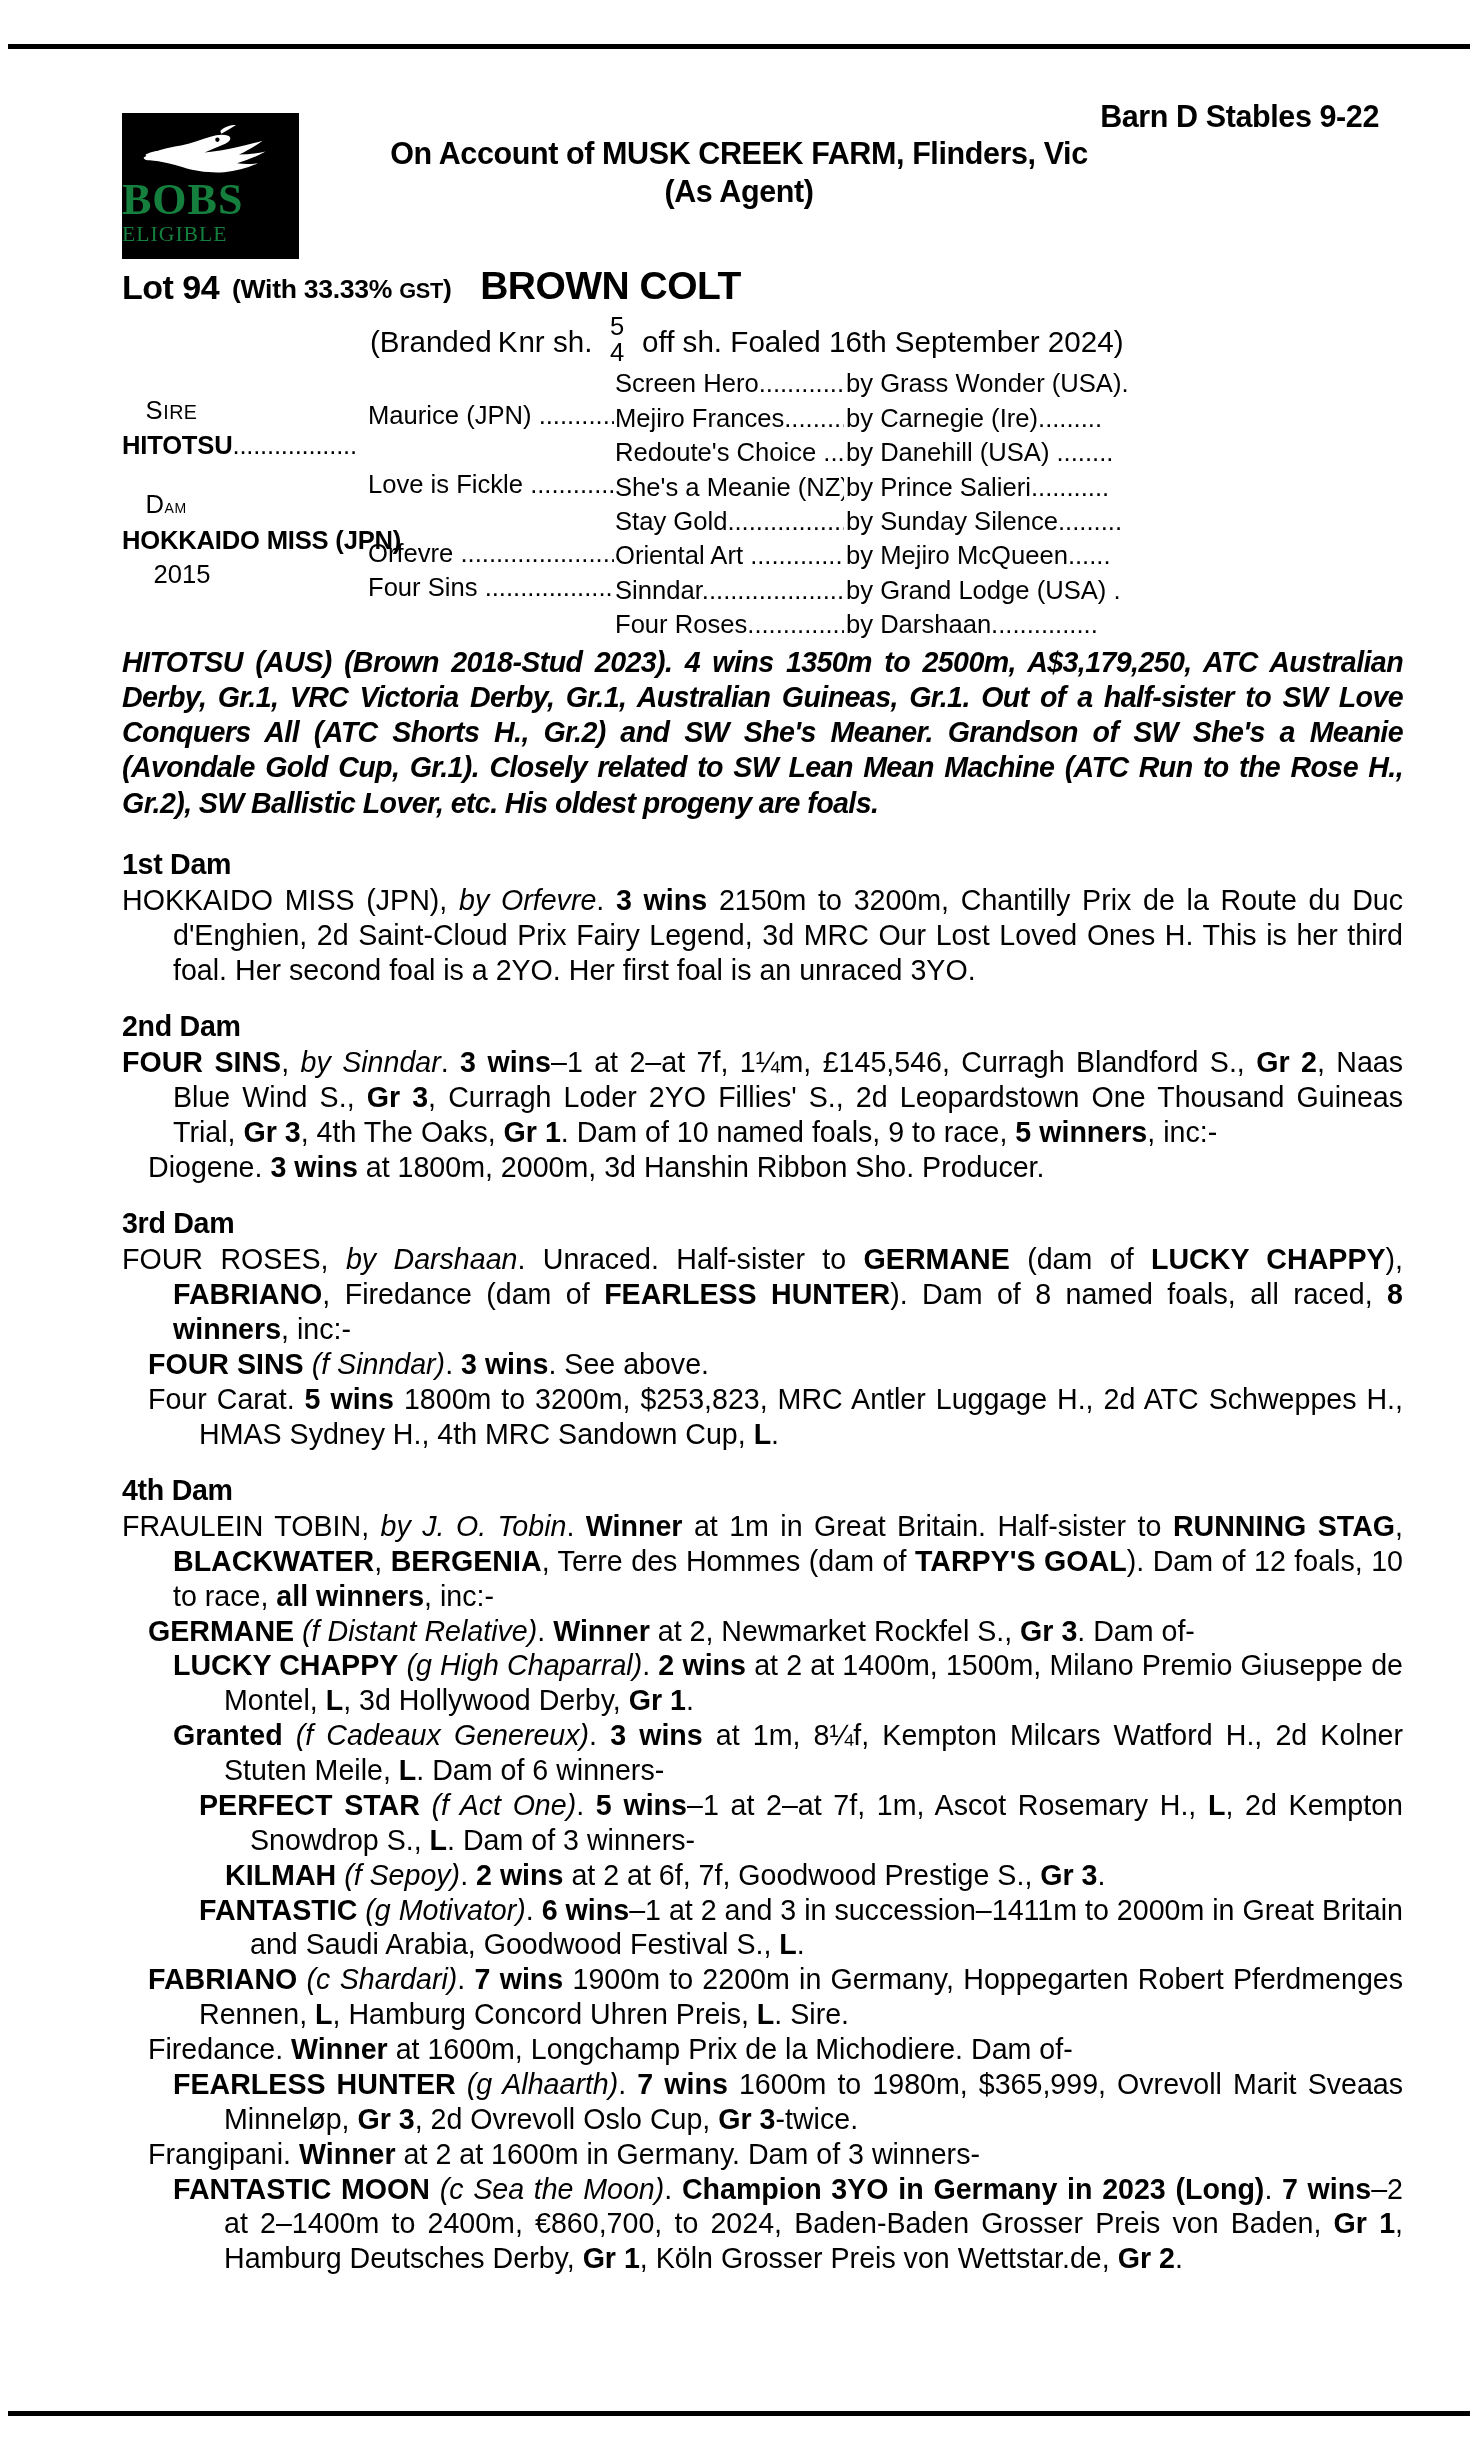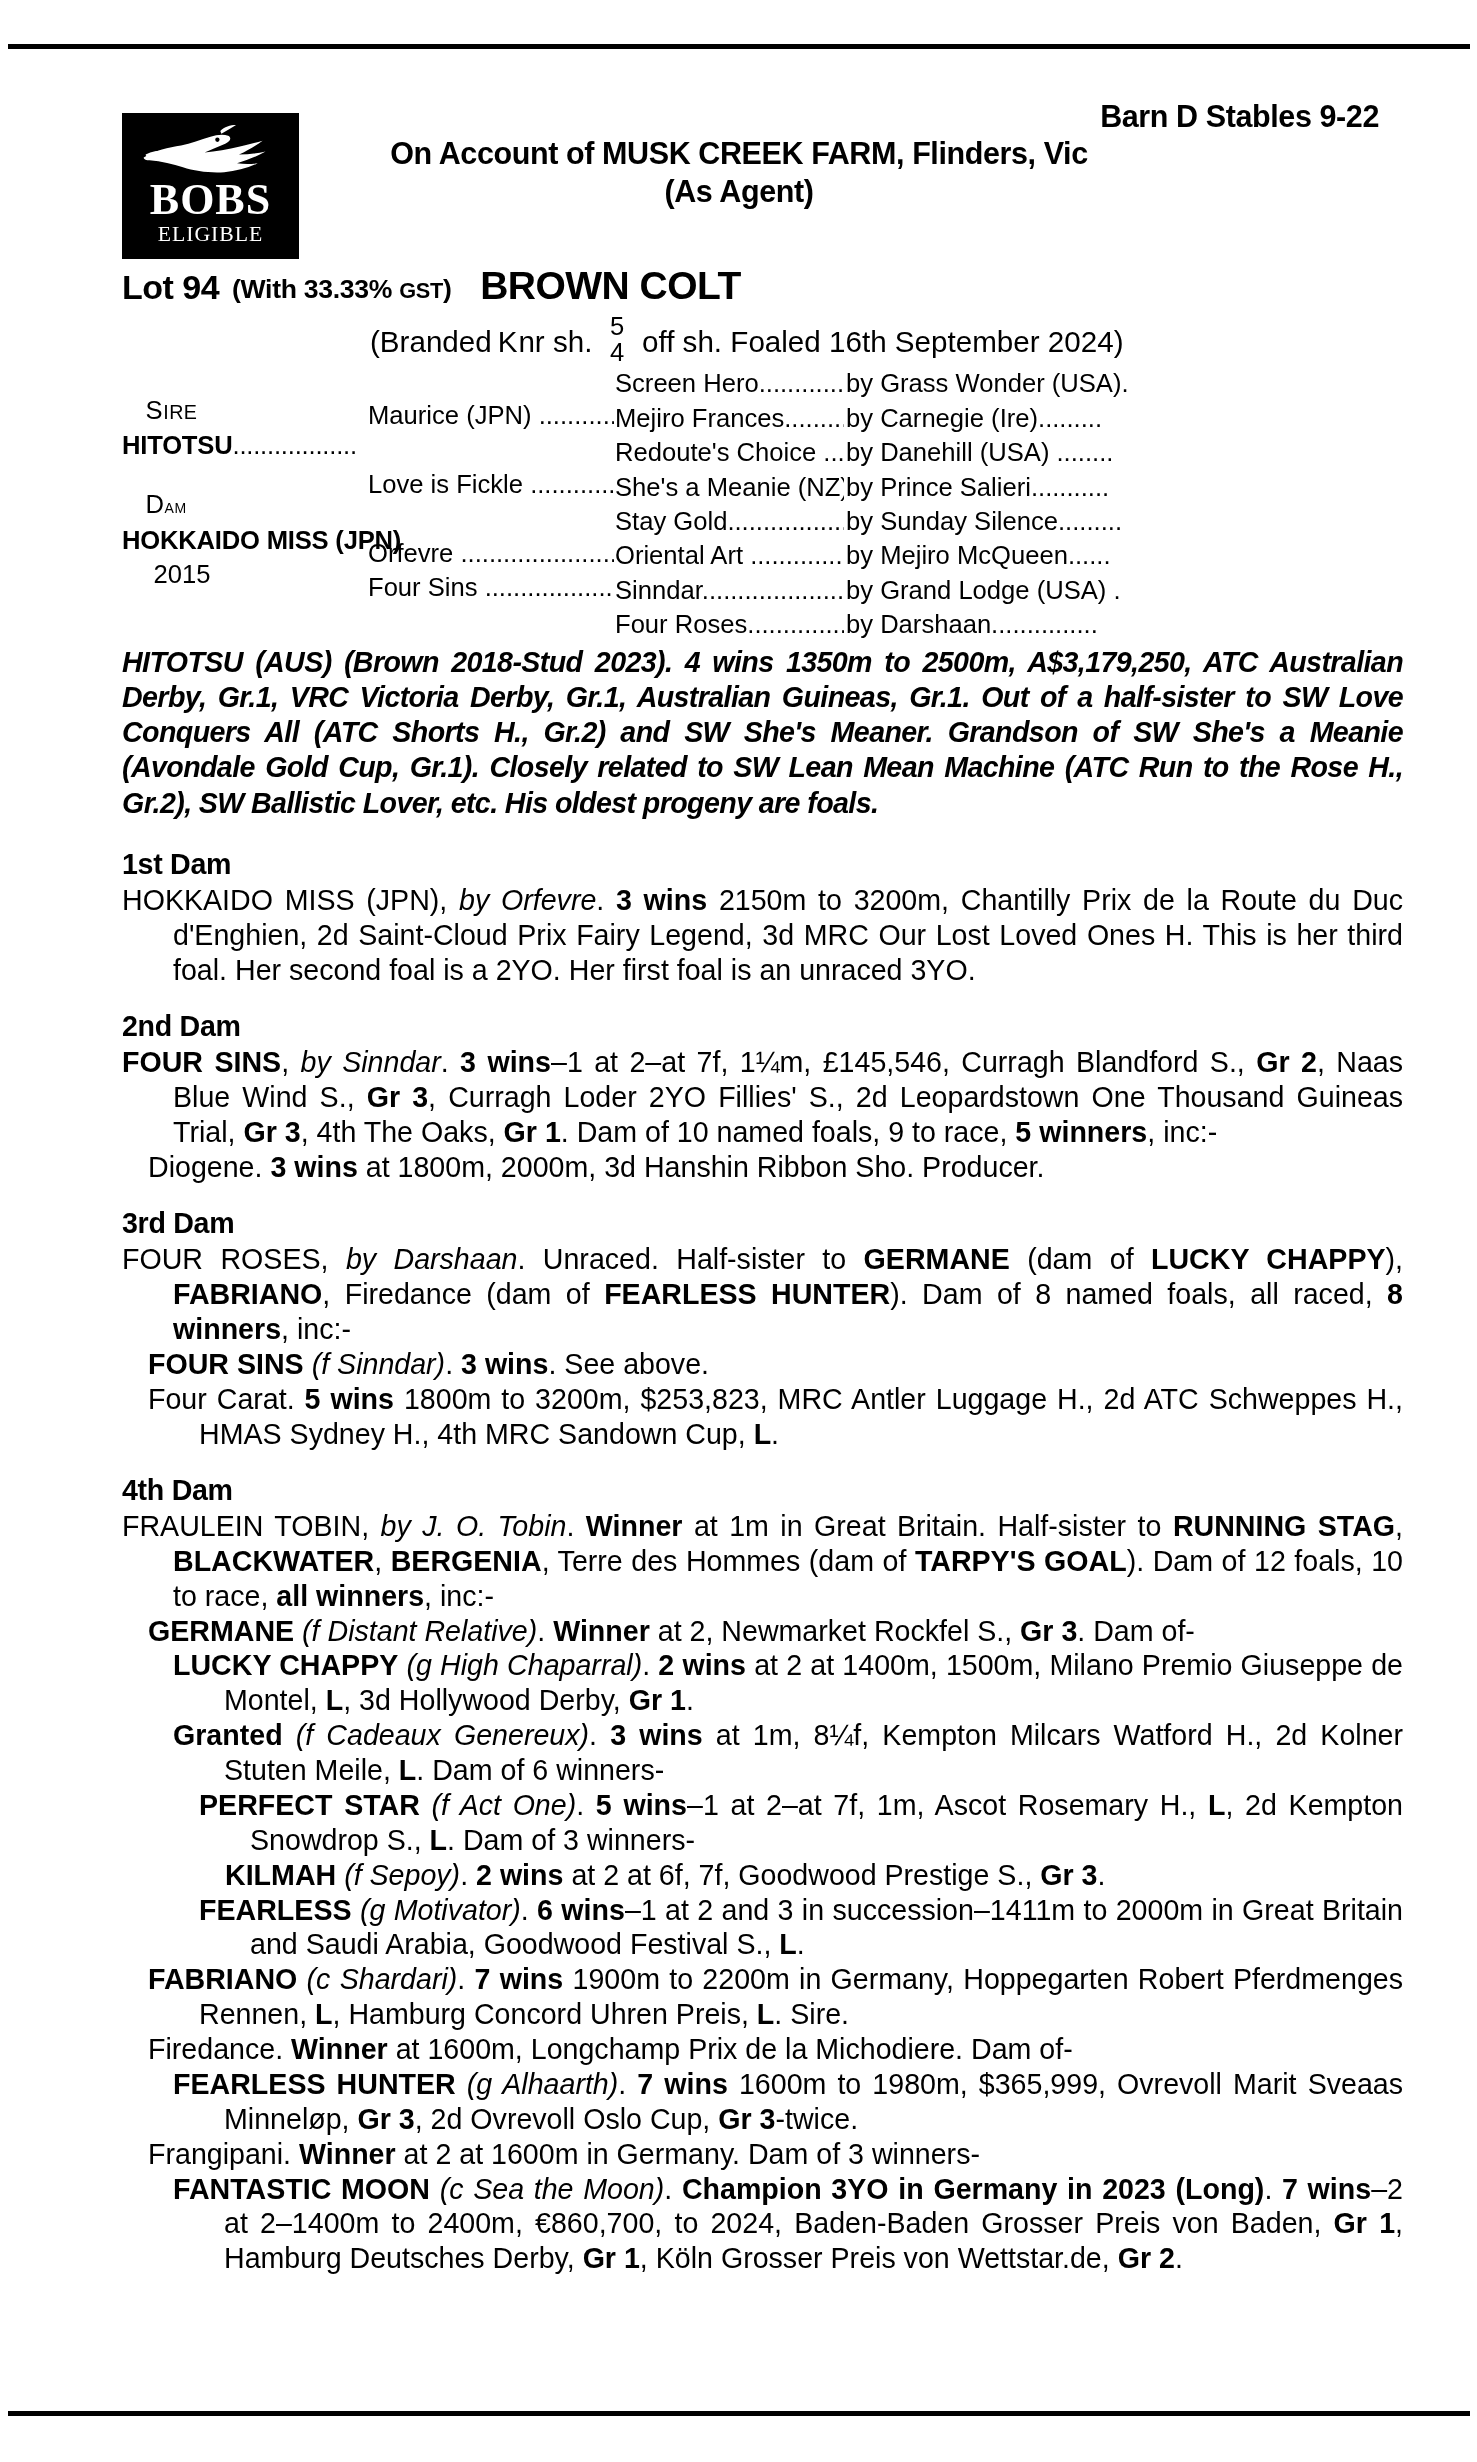--- a/index.html
+++ b/index.html
@@ -39,22 +39,21 @@
     position: absolute;
     left: 0; top: 91px;
     width: 1478px;
     height: 167px;
   }
   .logo {
     position: absolute;
     left: 122px; top: 21.7px;
     width: 177px; height: 146px;
     background: #000;
-    color: #ffffff;
-    text-align: center;
+    color: #15803d;
   }
   .logo-horse {
     position: absolute;
     left: 0; top: 11.8px;
     width: 177px; height: 57px;
   }
   .logo-bobs {
     position: absolute;
     left: 0; top: 65px;
     width: 177px;
@@ -414,21 +413,21 @@
       <div class="para i0"><span class="lead"></span><span>FOUR ROSES, </span><i>by Darshaan</i><span>. Unraced. Half-sister to </span><b>GERMANE</b><span> (dam of </span><b>LUCKY CHAPPY</b><span>), </span><b>FABRIANO</b><span>, Firedance (dam of </span><b>FEARLESS HUNTER</b><span>). Dam of 8 named foals, all raced, </span><b>8 winners</b><span>, inc:-</span></div>
       <div class="para i1"><span class="lead"></span><b>FOUR SINS</b><i> (f Sinndar)</i><span>. </span><b>3 wins</b><span>. See above.</span></div>
       <div class="para i1"><span class="lead"></span><span>Four Carat. </span><b>5 wins</b><span> 1800m to 3200m, $253,823, MRC Antler Luggage H., 2d ATC Schweppes H., HMAS Sydney H., 4th MRC Sandown Cup, </span><b>L</b><span>.</span></div>
       <div class="dam-head">4th Dam</div>
       <div class="para i0"><span class="lead"></span><span>FRAULEIN TOBIN, </span><i>by J. O. Tobin</i><span>. </span><b>Winner</b><span> at 1m in Great Britain. Half-sister to </span><b>RUNNING STAG</b><span>, </span><b>BLACKWATER</b><span>, </span><b>BERGENIA</b><span>, Terre des Hommes (dam of </span><b>TARPY'S GOAL</b><span>). Dam of 12 foals, 10 to race, </span><b>all winners</b><span>, inc:-</span></div>
       <div class="para i1"><span class="lead"></span><b>GERMANE</b><i> (f Distant Relative)</i><span>. </span><b>Winner</b><span> at 2, Newmarket Rockfel S., </span><b>Gr 3</b><span>. Dam of-</span></div>
       <div class="para i2"><span class="lead"></span><b>LUCKY CHAPPY</b><i> (g High Chaparral)</i><span>. </span><b>2 wins</b><span> at 2 at 1400m, 1500m, Milano Premio Giuseppe de Montel, </span><b>L</b><span>, 3d Hollywood Derby, </span><b>Gr 1</b><span>.</span></div>
       <div class="para i2"><span class="lead"></span><b>Granted</b><i> (f Cadeaux Genereux)</i><span>. </span><b>3 wins</b><span> at 1m, 8¼f, Kempton Milcars Watford H., 2d Kolner Stuten Meile, </span><b>L</b><span>. Dam of 6 winners-</span></div>
       <div class="para i3"><span class="lead"></span><b>PERFECT STAR</b><i> (f Act One)</i><span>. </span><b>5 wins</b><span>–1 at 2–at 7f, 1m, Ascot Rosemary H., </span><b>L</b><span>, 2d Kempton Snowdrop S., </span><b>L</b><span>. Dam of 3 winners-</span></div>
       <div class="para i4"><span class="lead"></span><b>KILMAH</b><i> (f Sepoy)</i><span>. </span><b>2 wins</b><span> at 2 at 6f, 7f, Goodwood Prestige S., </span><b>Gr 3</b><span>.</span></div>
-      <div class="para i3"><span class="lead"></span><b>FEARLESS</b><i> (g Motivator)</i><span>. </span><b>6 wins</b><span>–1 at 2 and 3 in succession–1411m to 2000m in Great Britain and Saudi Arabia, Goodwood Festival S., </span><b>L</b><span>.</span></div>
+      <div class="para i3"><span class="lead"></span><b>FANTASTIC</b><i> (g Motivator)</i><span>. </span><b>6 wins</b><span>–1 at 2 and 3 in succession–1411m to 2000m in Great Britain and Saudi Arabia, Goodwood Festival S., </span><b>L</b><span>.</span></div>
       <div class="para i1"><span class="lead"></span><b>FABRIANO</b><i> (c Shardari)</i><span>. </span><b>7 wins</b><span> 1900m to 2200m in Germany, Hoppegarten Robert Pferdmenges Rennen, </span><b>L</b><span>, Hamburg Concord Uhren Preis, </span><b>L</b><span>. Sire.</span></div>
       <div class="para i1"><span class="lead"></span><span>Firedance. </span><b>Winner</b><span> at 1600m, Longchamp Prix de la Michodiere. Dam of-</span></div>
       <div class="para i2"><span class="lead"></span><b>FEARLESS HUNTER</b><i> (g Alhaarth)</i><span>. </span><b>7 wins</b><span> 1600m to 1980m, $365,999, Ovrevoll Marit Sveaas Minneløp, </span><b>Gr 3</b><span>, 2d Ovrevoll Oslo Cup, </span><b>Gr 3</b><span>-twice.</span></div>
       <div class="para i1"><span class="lead"></span><span>Frangipani. </span><b>Winner</b><span> at 2 at 1600m in Germany. Dam of 3 winners-</span></div>
       <div class="para i2"><span class="lead"></span><b>FANTASTIC MOON</b><i> (c Sea the Moon)</i><span>. </span><b>Champion 3YO in Germany in 2023 (Long)</b><span>. </span><b>7 wins</b><span>–2 at 2–1400m to 2400m, €860,700, to 2024, Baden-Baden Grosser Preis von Baden, </span><b>Gr 1</b><span>, Hamburg Deutsches Derby, </span><b>Gr 1</b><span>, Köln Grosser Preis von Wettstar.de, </span><b>Gr 2</b><span>.</span></div>
     </div>
 
 </div>
 
 

